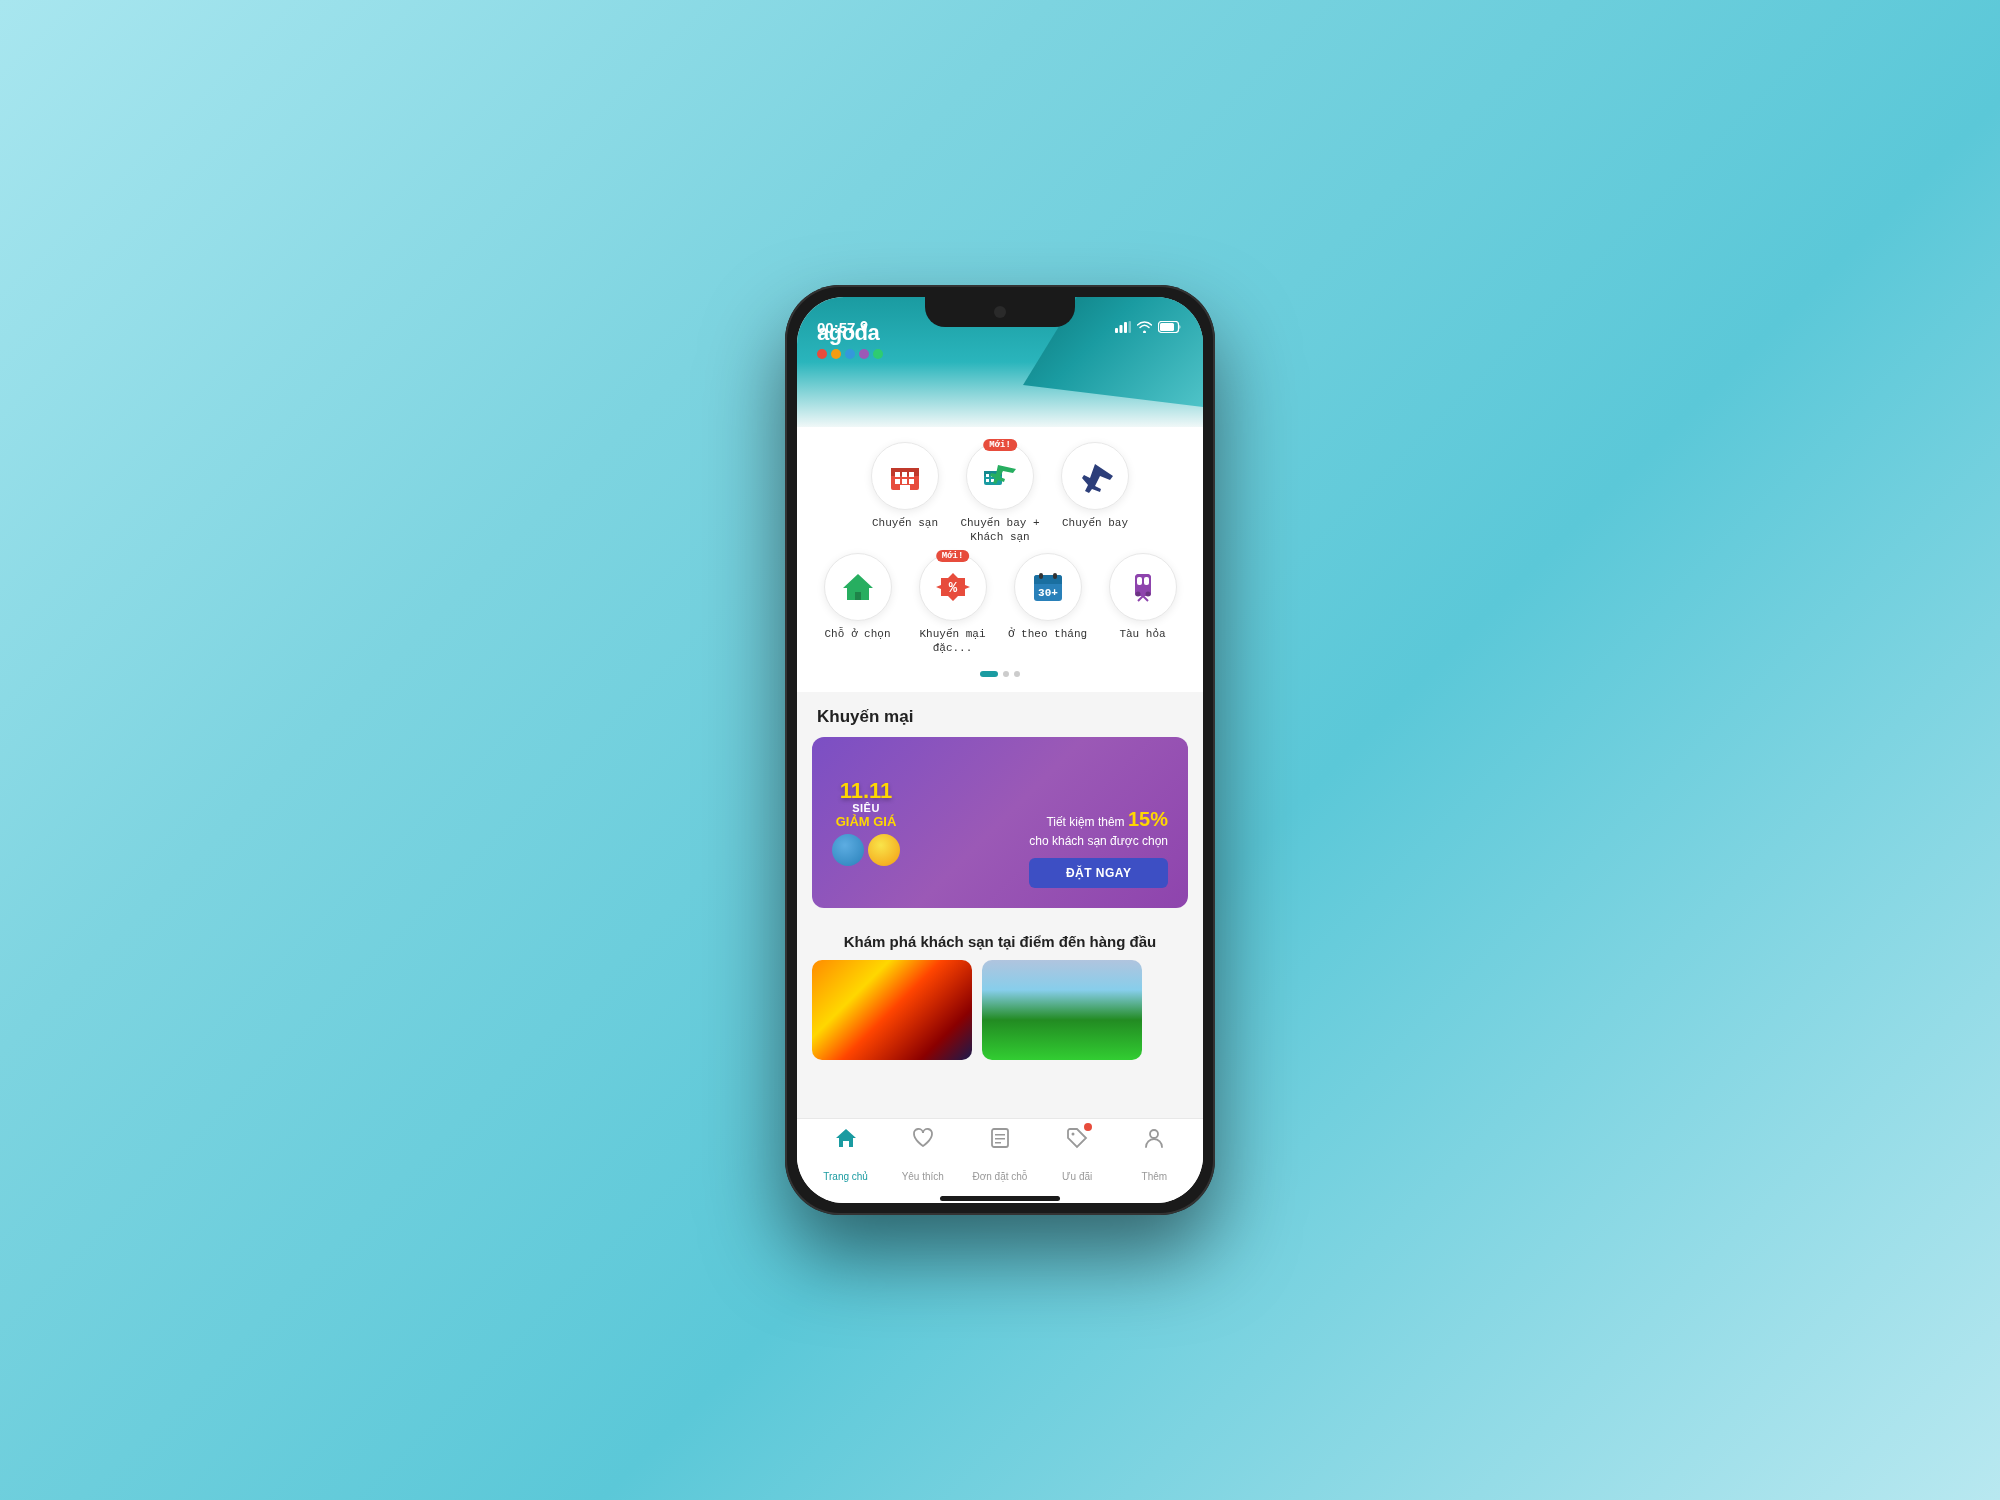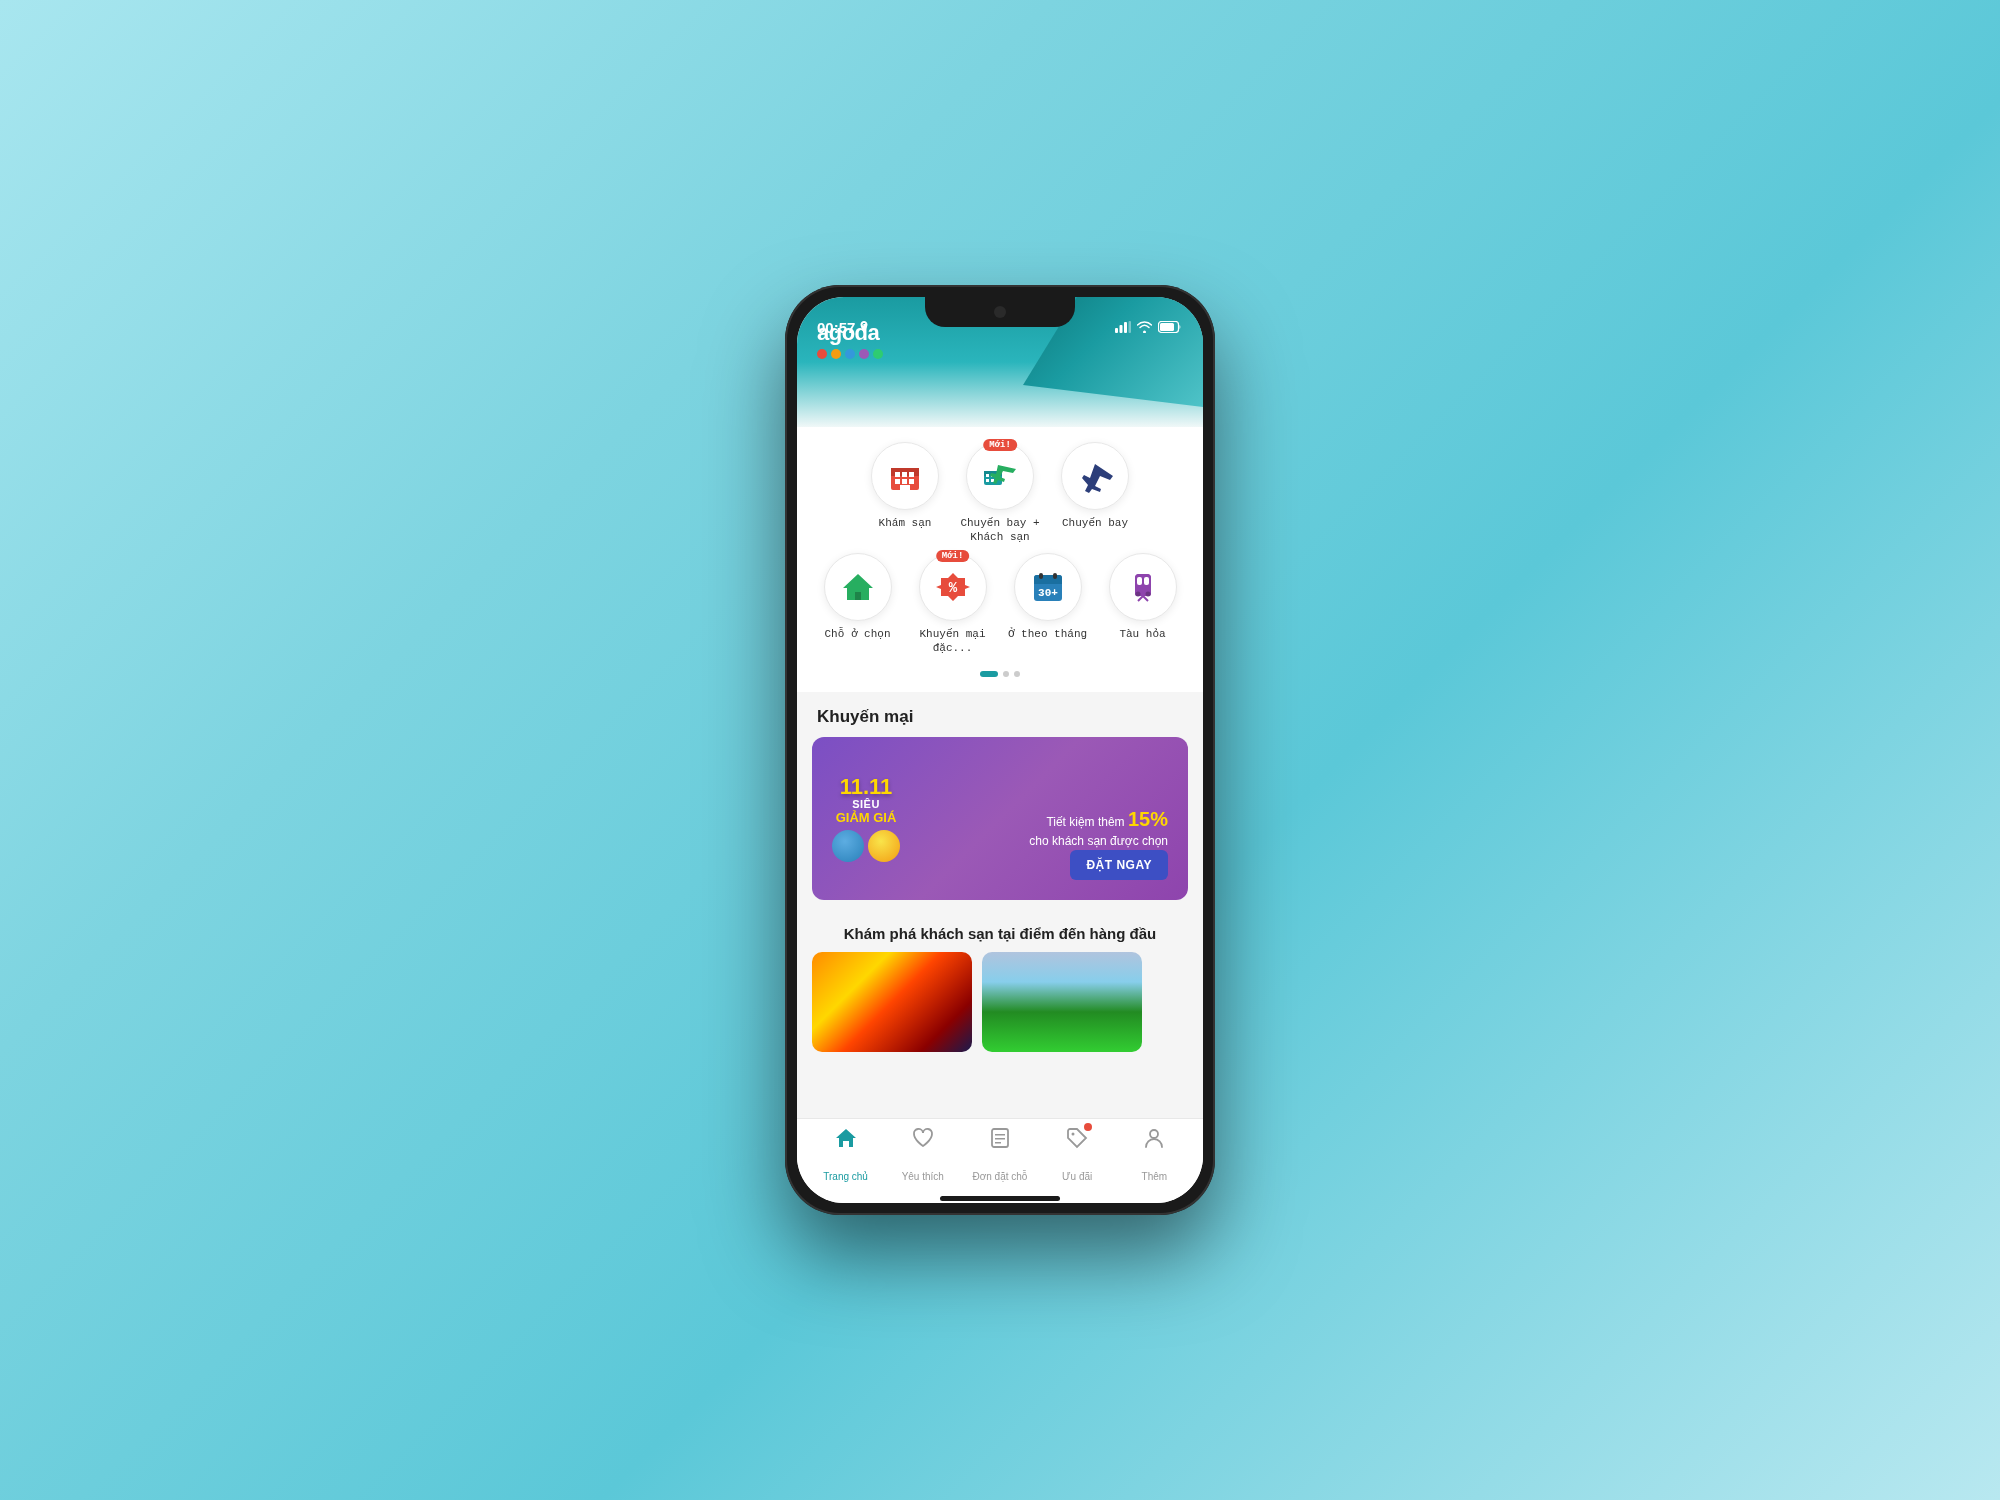--- a/index.html
+++ b/index.html
@@ -274,22 +274,21 @@
       background: radial-gradient(circle at 40% 35%, #5dade2, #2980b9);
     }
 
     .mascot-yellow {
       background: radial-gradient(circle at 40% 35%, #f9e44a, #f39c12);
     }
 
     .promo-right {
       display: flex;
       flex-direction: column;
-      align-items: flex-end;
-      gap: 0;
+      gap: 8px;
       margin-top: 48px;
     }
 
     .promo-text {
       color: #fff;
       font-size: 12px;
       text-align: right;
       line-height: 1.4;
     }
 
@@ -479,21 +478,21 @@
                 <rect x="4" y="10" width="28" height="8" fill="#c0392b"></rect>
                 <rect x="8" y="14" width="5" height="5" fill="white"></rect>
                 <rect x="15" y="14" width="5" height="5" fill="white"></rect>
                 <rect x="22" y="14" width="5" height="5" fill="white"></rect>
                 <rect x="8" y="21" width="5" height="5" fill="white"></rect>
                 <rect x="15" y="21" width="5" height="5" fill="white"></rect>
                 <rect x="22" y="21" width="5" height="5" fill="white"></rect>
                 <rect x="13" y="27" width="10" height="5" fill="white"></rect>
               </svg>
             </div>
-            <span class="service-label">Khám sạn</span>
+            <span class="service-label">Chuyến sạn</span>
           </div>
 
           <div class="service-item">
             <div class="service-icon-circle">
               <span class="new-badge">Mới!</span>
               <svg width="38" height="38" viewBox="0 0 38 38">
                 <rect x="3" y="14" width="18" height="14" rx="2" fill="#1a9ba1"></rect>
                 <rect x="3" y="14" width="18" height="5" fill="#148a8f"></rect>
                 <rect x="5" y="17" width="3" height="3" fill="white"></rect>
                 <rect x="10" y="17" width="3" height="3" fill="white"></rect>

